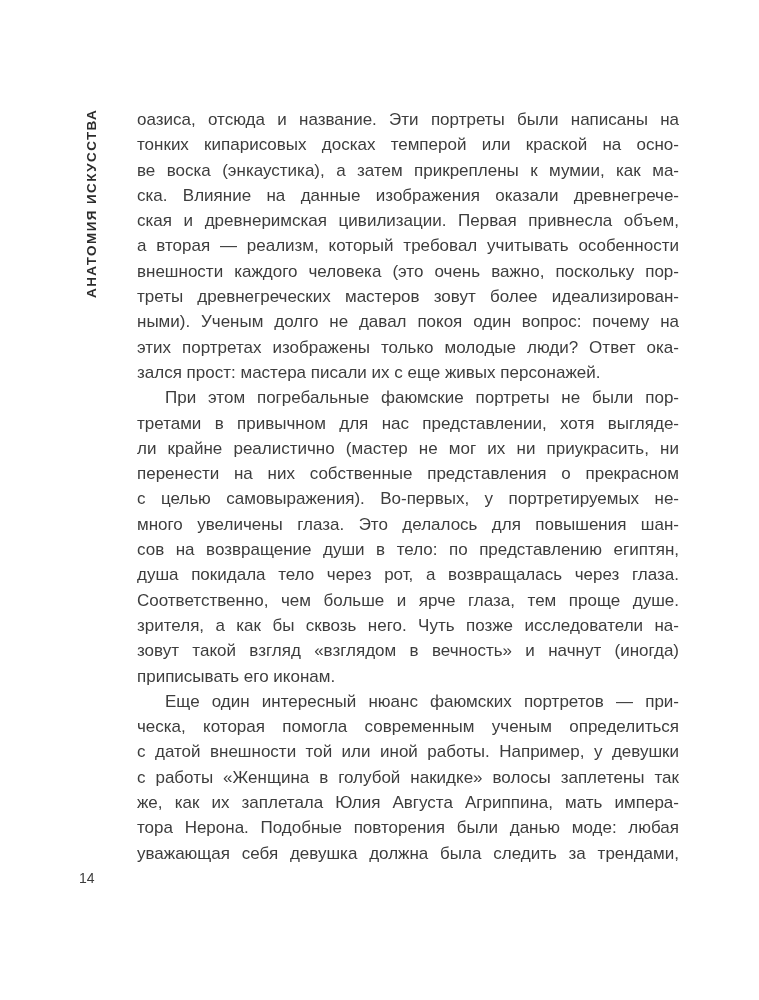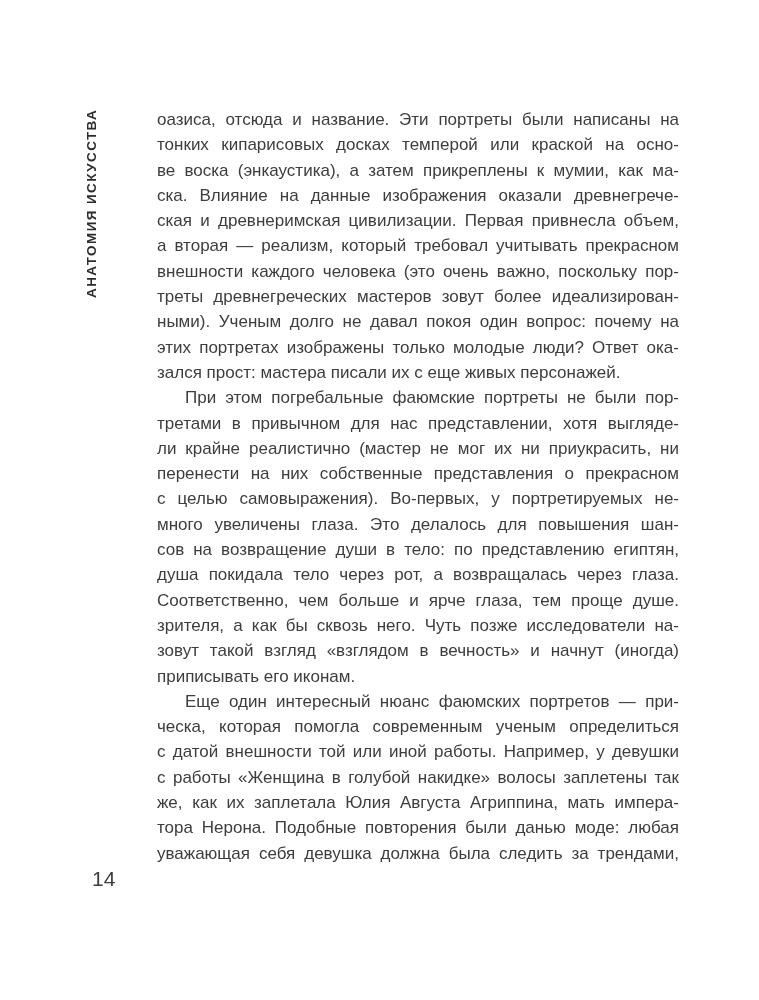--- a/index.html
+++ b/index.html
@@ -29,29 +29,28 @@
     top: 107px;
     width: 542px;
     font-size: 17px;
     line-height: 25.3px;
     color: #3d3d3d;
   }
   .para { margin: 0; padding: 0; }
   .line {
     text-align: justify;
     text-align-last: justify;
-    margin-left: 20px;
   }
   .line.para-end { text-align-last: left; }
   .line.indent { text-indent: 28px; }
   .page-number {
     position: absolute;
-    left: 92px;
+    left: 79px;
     top: 866px;
-    font-size: 21px;
+    font-size: 14px;
     line-height: 25.3px;
     color: #3d3d3d;
   }
 </style>
 </head>
 <body>
 
 <div class="page">
 
   <div class="vertical-title">АНАТОМИЯ ИСКУССТВА</div>
@@ -59,21 +58,21 @@
   <div class="page-number">14</div>
 
   <div class="text-block">
 
     <div class="para">
       <div class="line">оазиса, отсюда и название. Эти портреты были написаны на</div>
       <div class="line">тонких кипарисовых досках темперой или краской на осно-</div>
       <div class="line">ве воска (энкаустика), а затем прикреплены к мумии, как ма-</div>
       <div class="line">ска. Влияние на данные изображения оказали древнегрече-</div>
       <div class="line">ская и древнеримская цивилизации. Первая привнесла объем,</div>
-      <div class="line">а вторая — реализм, который требовал учитывать прекрасном</div>
+      <div class="line">а вторая — реализм, который требовал учитывать особенности</div>
       <div class="line">внешности каждого человека (это очень важно, поскольку пор-</div>
       <div class="line">треты древнегреческих мастеров зовут более идеализирован-</div>
       <div class="line">ными). Ученым долго не давал покоя один вопрос: почему на</div>
       <div class="line">этих портретах изображены только молодые люди? Ответ ока-</div>
       <div class="line para-end">зался прост: мастера писали их с еще живых персонажей.</div>
     </div>
 
     <div class="para">
       <div class="line indent">При этом погребальные фаюмские портреты не были пор-</div>
       <div class="line">третами в привычном для нас представлении, хотя выгляде-</div>

